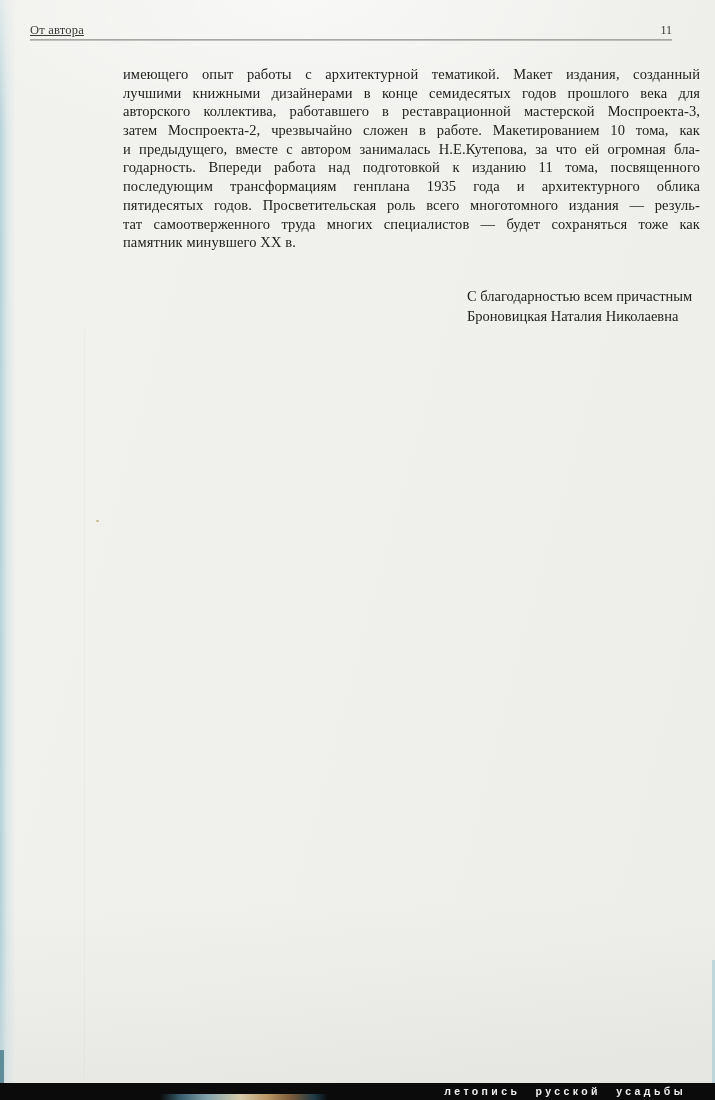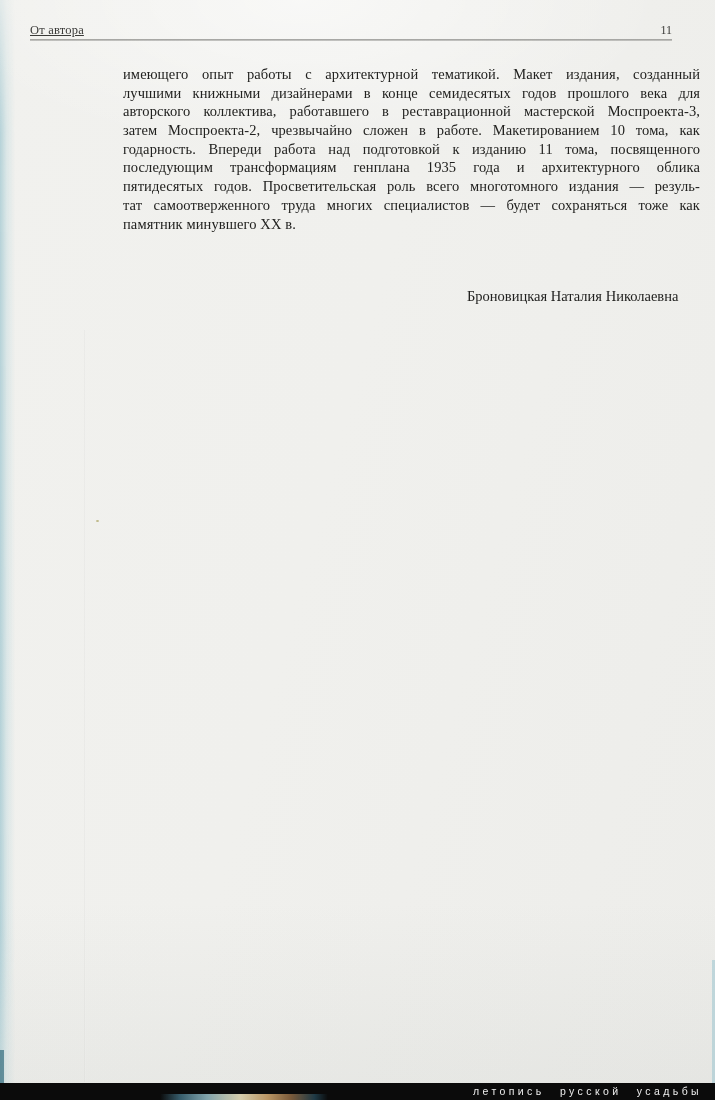--- a/index.html
+++ b/index.html
@@ -95,26 +95,26 @@
   }
 
   
   .banner {
     position: absolute; left: 0; bottom: 0; width: 715px; height: 17px;
     background: var(--banner-bg, #0b0b0b);
     display: flex; align-items: center; justify-content: flex-end;
   }
   .banner-text {
     font-family: "Liberation Sans", sans-serif;
-    font-weight: normal;
+    font-weight: bold;
     font-size: 10.5px;
     letter-spacing: 3.4px;
     word-spacing: 9px;
     color: var(--banner-ink, #ededed);
-    padding-right: 13px;
+    padding-right: 29px;
     line-height: 17px;
   }
   .banner-streak {
     position: absolute; left: 160px; bottom: 0; width: 168px; height: 6px;
     background: linear-gradient(90deg,
       rgba(20,60,80,0) 0%,
       rgba(70,120,140,0.75) 12%,
       rgba(150,190,200,0.85) 28%,
       rgba(225,215,180,0.95) 48%,
       rgba(205,165,110,0.9) 64%,
@@ -139,28 +139,30 @@
     <span class="running-title">От автора</span>
     <span class="page-number">11</span>
   </div>
   <div class="header-rule"></div>
 
   <div class="body-text">
     <div class="line">имеющего опыт работы с архитектурной тематикой. Макет издания, созданный</div>
     <div class="line">лучшими книжными дизайнерами в конце семидесятых годов прошлого века для</div>
     <div class="line">авторского коллектива, работавшего в реставрационной мастерской Моспроекта-3,</div>
     <div class="line">затем Моспроекта-2, чрезвычайно сложен в работе. Макетированием 10 тома, как</div>
+    <div class="line">и предыдущего, вместе с автором занималась Н.Е.Кутепова, за что ей огромная бла-</div>
     <div class="line">годарность. Впереди работа над подготовкой к изданию 11 тома, посвященного</div>
     <div class="line">последующим трансформациям генплана 1935 года и архитектурного облика</div>
     <div class="line">пятидесятых годов. Просветительская роль всего многотомного издания — резуль-</div>
     <div class="line">тат самоотверженного труда многих специалистов — будет сохраняться тоже как</div>
     <div class="line last">памятник минувшего XX в.</div>
   </div>
 
   <div class="signature">
+    <div>С благодарностью всем причастным</div>
     <div>Броновицкая Наталия Николаевна</div>
   </div>
 
   <div class="banner">
     <div class="banner-streak"></div>
     <span class="banner-text">летопись русской усадьбы</span>
   </div>
 
 </div>
 

